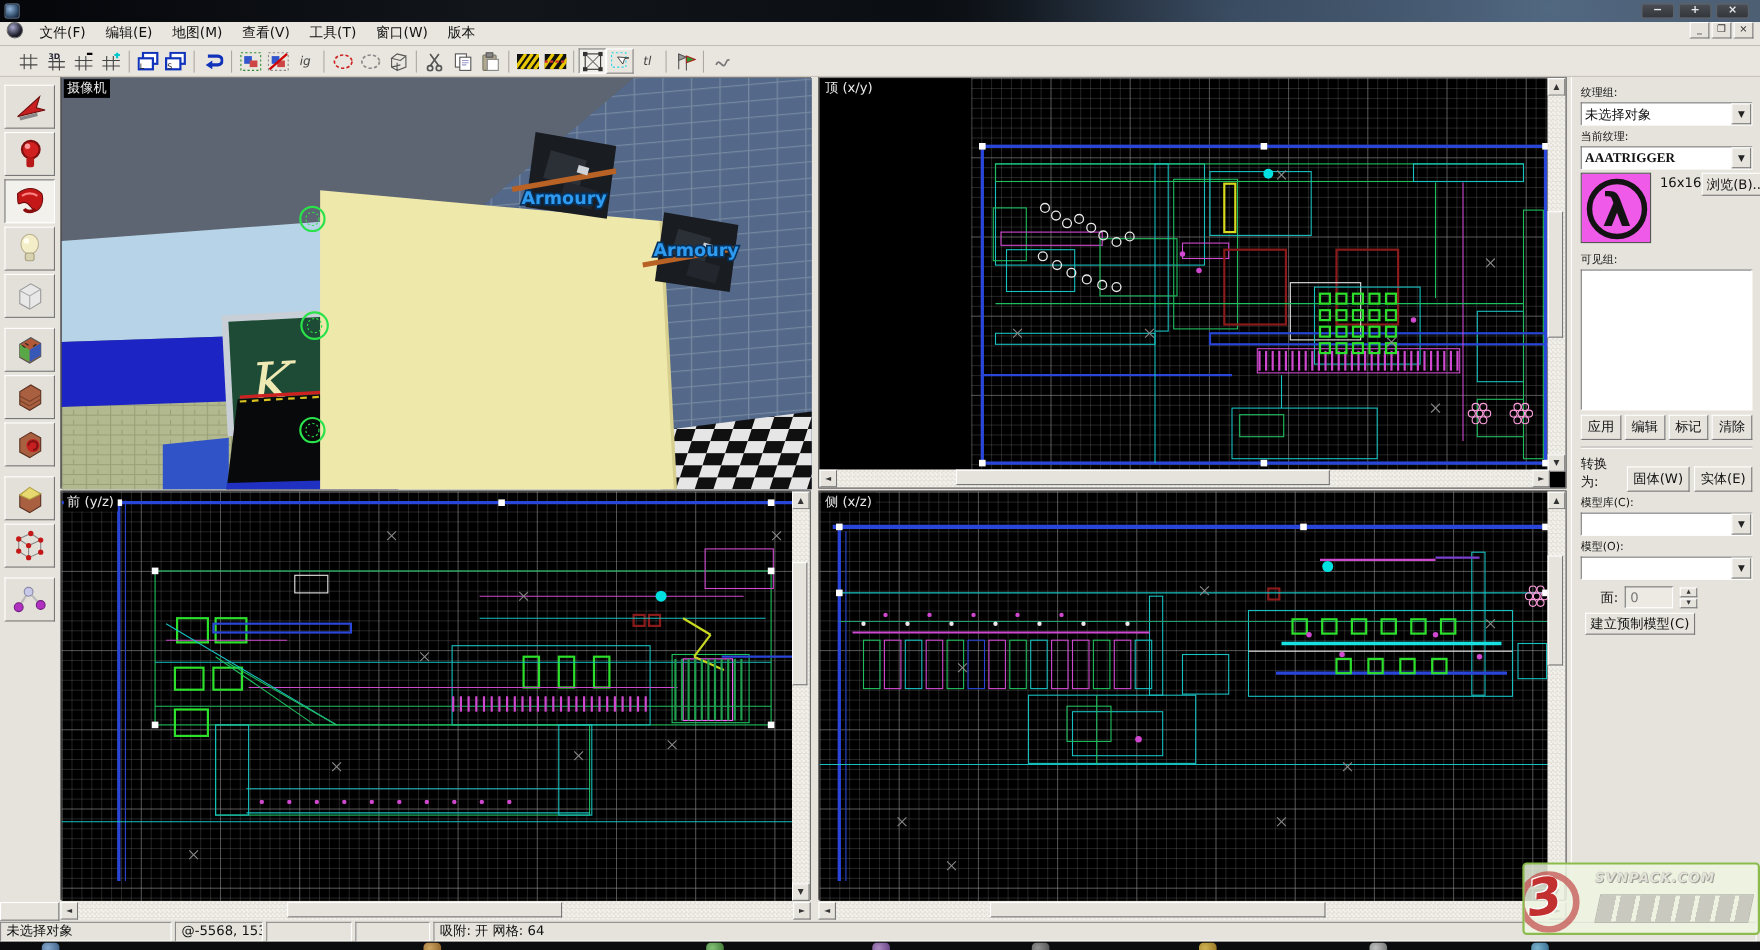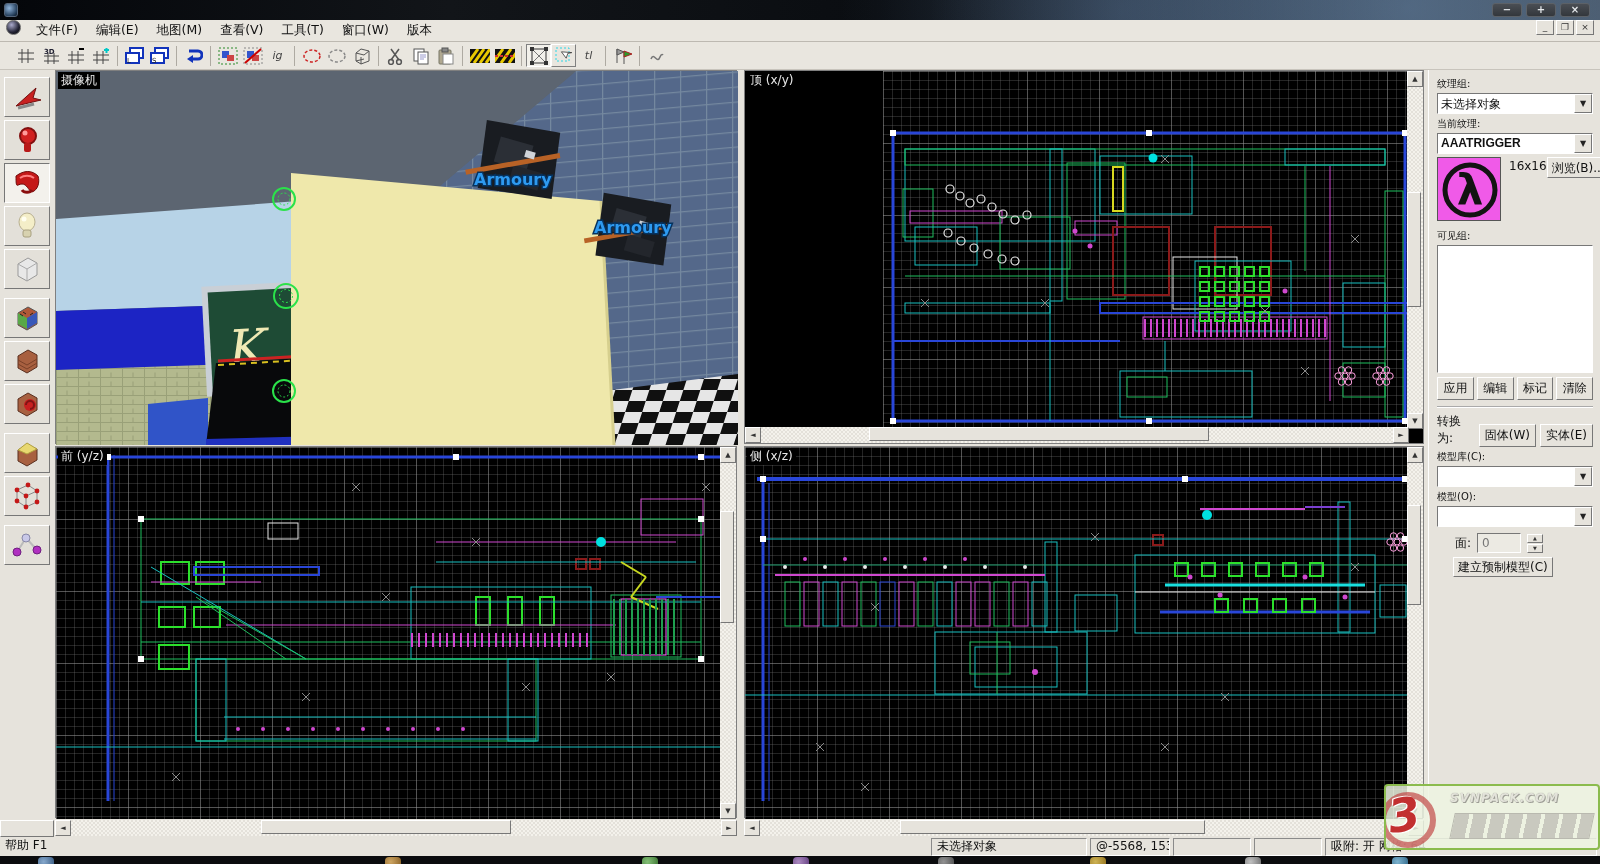--- a/index.html
+++ b/index.html
@@ -80,21 +80,21 @@
 .vgbtns .btn{flex:1;padding:2px 1px}
 .hrline{border-top:1px solid #aaa;border-bottom:1px solid #fff;margin:4px 0 5px}
 .cvrow{display:flex;align-items:flex-end;gap:4px;margin-bottom:3px}
 .cvrow .btn{padding:2px 5px}
 .facerow{display:flex;align-items:center;gap:6px;margin:6px 0 6px 18px}
 .spinbox{width:44px;height:20px;background:#eceae3;border:1px solid;border-color:#777 #fff #fff #777;
  color:#777;padding:2px 4px;font-size:12px}
 .spinbtns{display:flex;flex-direction:column;gap:1px}
 .spinbtns .sb2{width:16px;height:9px;background:#e6e3dc;border:1px solid;border-color:#fff #777 #777 #fff;
  font-size:5px;line-height:7px;text-align:center;color:#333}
-.prefabbtn{width:148px;height:21px;margin-left:16px}
+.prefabbtn{width:148px;height:21px;margin-left:4px}
 
 .statusbar{position:absolute;left:0;top:838px;width:1600px;height:18px;background:#e6e3dc;display:flex;align-items:stretch;font-size:12px}
 .scell{border:1px solid;border-color:#8a8a8a #fff #fff #8a8a8a;margin-right:3px;padding:0 5px;line-height:15px;white-space:nowrap;overflow:hidden}
 .scell.first{border:none;flex:0 0 928px}
 .taskbar{position:absolute;left:0;top:856px;width:1600px;height:8px;background:#0b0c0e;overflow:hidden}
 .tb-ico{position:absolute;top:1px;width:16px;height:16px;border-radius:4px;opacity:.85}
 
 .watermark{position:absolute;left:1384px;top:784px;width:216px;height:66px;z-index:40;pointer-events:none;
  background:rgba(237,244,226,.85);border:2px solid #8bbb4d;border-radius:4px;overflow:hidden}
 .wm3{position:absolute;left:2px;top:2px;font-size:46px;font-weight:bold;font-style:italic;color:#c23030;
@@ -834,21 +834,21 @@
 </div>
 
 <div class="rightpanel">
   <label class="pl">纹理组:</label>
   <div class="combo">
     <span class="val">未选择对象</span>
     <span class="dropbtn">▼</span>
   </div>
   <label class="pl">当前纹理:</label>
   <div class="combo">
-    <span class="val" style="font-family:Liberation Sans, sans-serif;font-weight:bold">AAATRIGGER</span>
+    <span class="val" style="font-family:Liberation Serif, serif;font-weight:bold">AAATRIGGER</span>
     <span class="dropbtn">▼</span>
   </div>
   <div class="texrow">
     <svg class="texprev" width="64" height="64">
       <rect width="64" height="64" fill="#f05ae8"></rect>
       <circle cx="32" cy="32" r="25" fill="none" stroke="#131313" stroke-width="5"></circle>
       <text x="32" y="47" font-size="42" font-weight="bold" fill="#131313" text-anchor="middle">λ</text>
     </svg>
     <div class="texcol">
       <span class="texsize">16x16</span>
@@ -885,21 +885,20 @@
     <span class="spinbox">0</span>
     <span class="spinbtns">
       <span class="sb2">▲</span>
       <span class="sb2">▼</span>
     </span>
   </div>
   <span class="btn prefabbtn">建立预制模型(C)</span>
 </div>
 
 <div class="statusbar">
-  <span class="scell first">帮助 F1</span>
   <span class="scell" style="flex:0 0 156px">未选择对象</span>
   <span class="scell" style="flex:0 0 80px">@-5568, 1536</span>
   <span class="scell" style="flex:0 0 78px"></span>
   <span class="scell" style="flex:0 0 68px"></span>
   <span class="scell" style="flex:1">吸附: 开 网格: 64</span>
 </div>
 
 <div class="taskbar">
   <span class="tb-ico" style="left:38px;background:radial-gradient(circle at 35% 30%,#9cc4ee,#28507e)"></span>
   <span class="tb-ico" style="left:385px;background:radial-gradient(circle at 35% 30%,#f0c070,#8a5a18)"></span>

